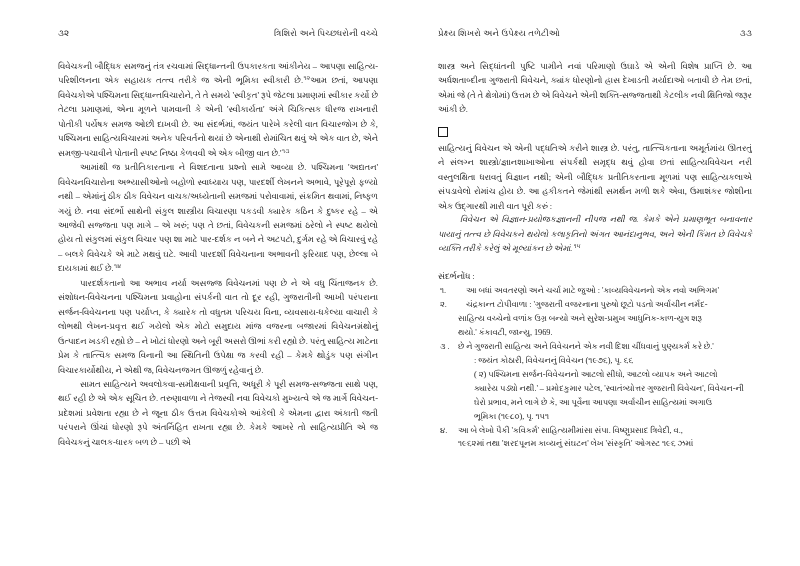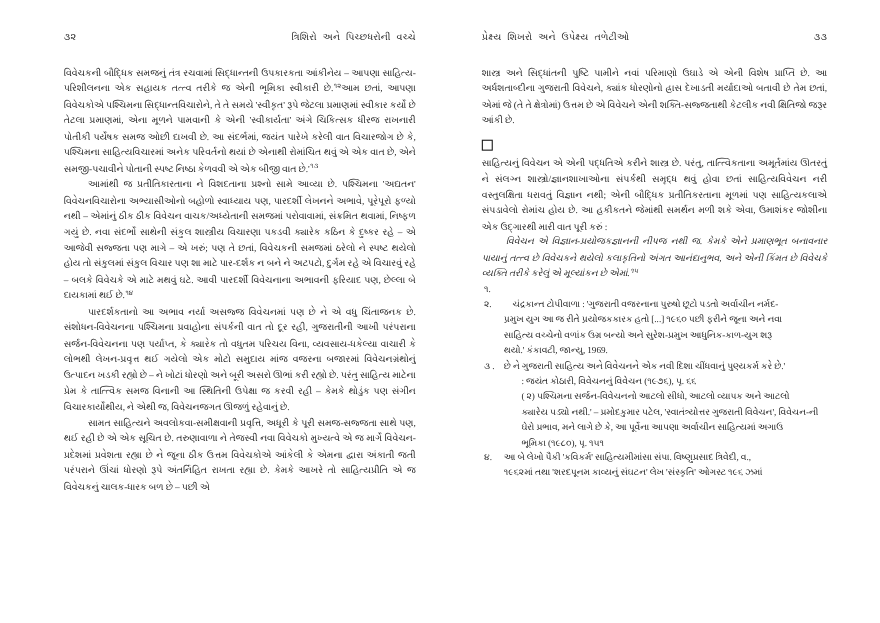--- a/index.html
+++ b/index.html
@@ -55,21 +55,20 @@
     justify-content: flex-end;
   }
 
   .folio {
     font-size: 8.8px;
     white-space: nowrap;
   }
   .head-title {
     font-size: 8.6px;
     white-space: nowrap;
-    font-family: Liberation Mono, monospace;
   }
 
   .page-left .folio {
     margin-right: 0;
   }
   .page-left .head-title {
     margin-left: auto;
   }
   .page-right .folio {
     margin-left: auto;
@@ -200,34 +199,35 @@
       <p class="para noindent">શાસ્ત્ર અને સિદ્ધાંતની પુષ્ટિ પામીને નવાં પરિમાણો ઉઘાડે એ એની વિશેષ પ્રાપ્તિ છે. આ અર્ધશતાબ્દીના ગુજરાતી વિવેચને, ક્યાંક ધોરણોનો હ્રાસ દેખાડતી મર્યાદાઓ બતાવી છે તેમ છતાં, એમાં જે (તે તે ક્ષેત્રોમાં) ઉત્તમ છે એ વિવેચને એની શક્તિ-સજ્જતાથી કેટલીક નવી ક્ષિતિજો જરૂર આંકી છે.</p>
 
       <div class="divider-box">
         <span class="box-glyph"></span>
       </div>
 
       <p class="para noindent">સાહિત્યનું વિવેચન એ એની પદ્ધતિએ કરીને શાસ્ત્ર છે. પરંતુ, તાત્ત્વિકતાના અમૂર્તમાંય ઊતરતું ને સંલગ્ન શાસ્ત્રો/જ્ઞાનશાખાઓના સંપર્કથી સમૃદ્ધ થવું હોવા છતાં સાહિત્યવિવેચન નરી વસ્તુલક્ષિતા ધરાવતું વિજ્ઞાન નથી; એની બૌદ્ધિક પ્રતીતિકરતાના મૂળમાં પણ સાહિત્યકલાએ સંપડાવેલો રોમાંચ હોય છે. આ હકીકતને જેમાંથી સમર્થન મળી શકે એવા, ઉમાશંકર જોશીના એક ઉદ્ગારથી મારી વાત પૂરી કરું :</p>
 
       <p class="blockquote"><span>વિવેચન એ વિજ્ઞાન-પ્રયોજકજ્ઞાનની નીપજ નથી જ. કેમકે એને પ્રમાણભૂત બનાવનાર પાયાનું તત્ત્વ છે વિવેચકને થયેલો કલાકૃતિનો અંગત આનંદાનુભવ, અને એની કિંમત છે વિવેચકે વ્યક્તિ તરીકે કરેલું એ મૂલ્યાંકન છે એમાં.</span><sup class="fn">૧૫</sup></p>
 
+      <p class="refs-heading">સંદર્ભનોંધ :</p>
 
       <ol class="refs">
 
         <li>
           <span class="ref-num">૧.</span>
           <span class="ref-body">
+            <span class="first-indent">આ બધાં અવતરણો અને ચર્ચા માટે જુઓ : 'કાવ્યવિવેચનનો એક નવો અભિગમ'</span>
           </span>
         </li>
 
         <li>
           <span class="ref-num">૨.</span>
           <span class="ref-body">
             <span class="first-indent">ચંદ્રકાન્ત ટોપીવાળા : 'ગુજરાતી વજરનાના પુરુષો છૂટો પડતો અર્વાચીન નર્મદ-</span>
-            <span class="sub-plain">પ્રમુખ યુગ આ જ રીતે પ્રયોજકકારક હતો [...] ૧૯૬૦ પછી ફરીને જૂના અને નવા</span>
             <span class="sub-plain">સાહિત્ય વચ્ચેનો વળાંક ઉગ્ર બન્યો અને સુરેશ-પ્રમુખ આધુનિક-કાળ-યુગ શરૂ</span>
             <span class="sub-plain">થયો.' કંકાવટી, જાન્યુ, 1969.</span>
           </span>
         </li>
 
         <li>
           <span class="ref-num">૩ .</span>
           <span class="ref-body">
             <span class="sub-plain">છે ને ગુજરાતી સાહિત્ય અને વિવેચનને એક નવી દિશા ચીંધવાનું પુણ્યકર્મ કરે છે.'</span>
             <span class="sub">: જયંત કોઠારી, વિવેચનનું વિવેચન (૧૯૭૬), પૃ. ૬૬</span>

